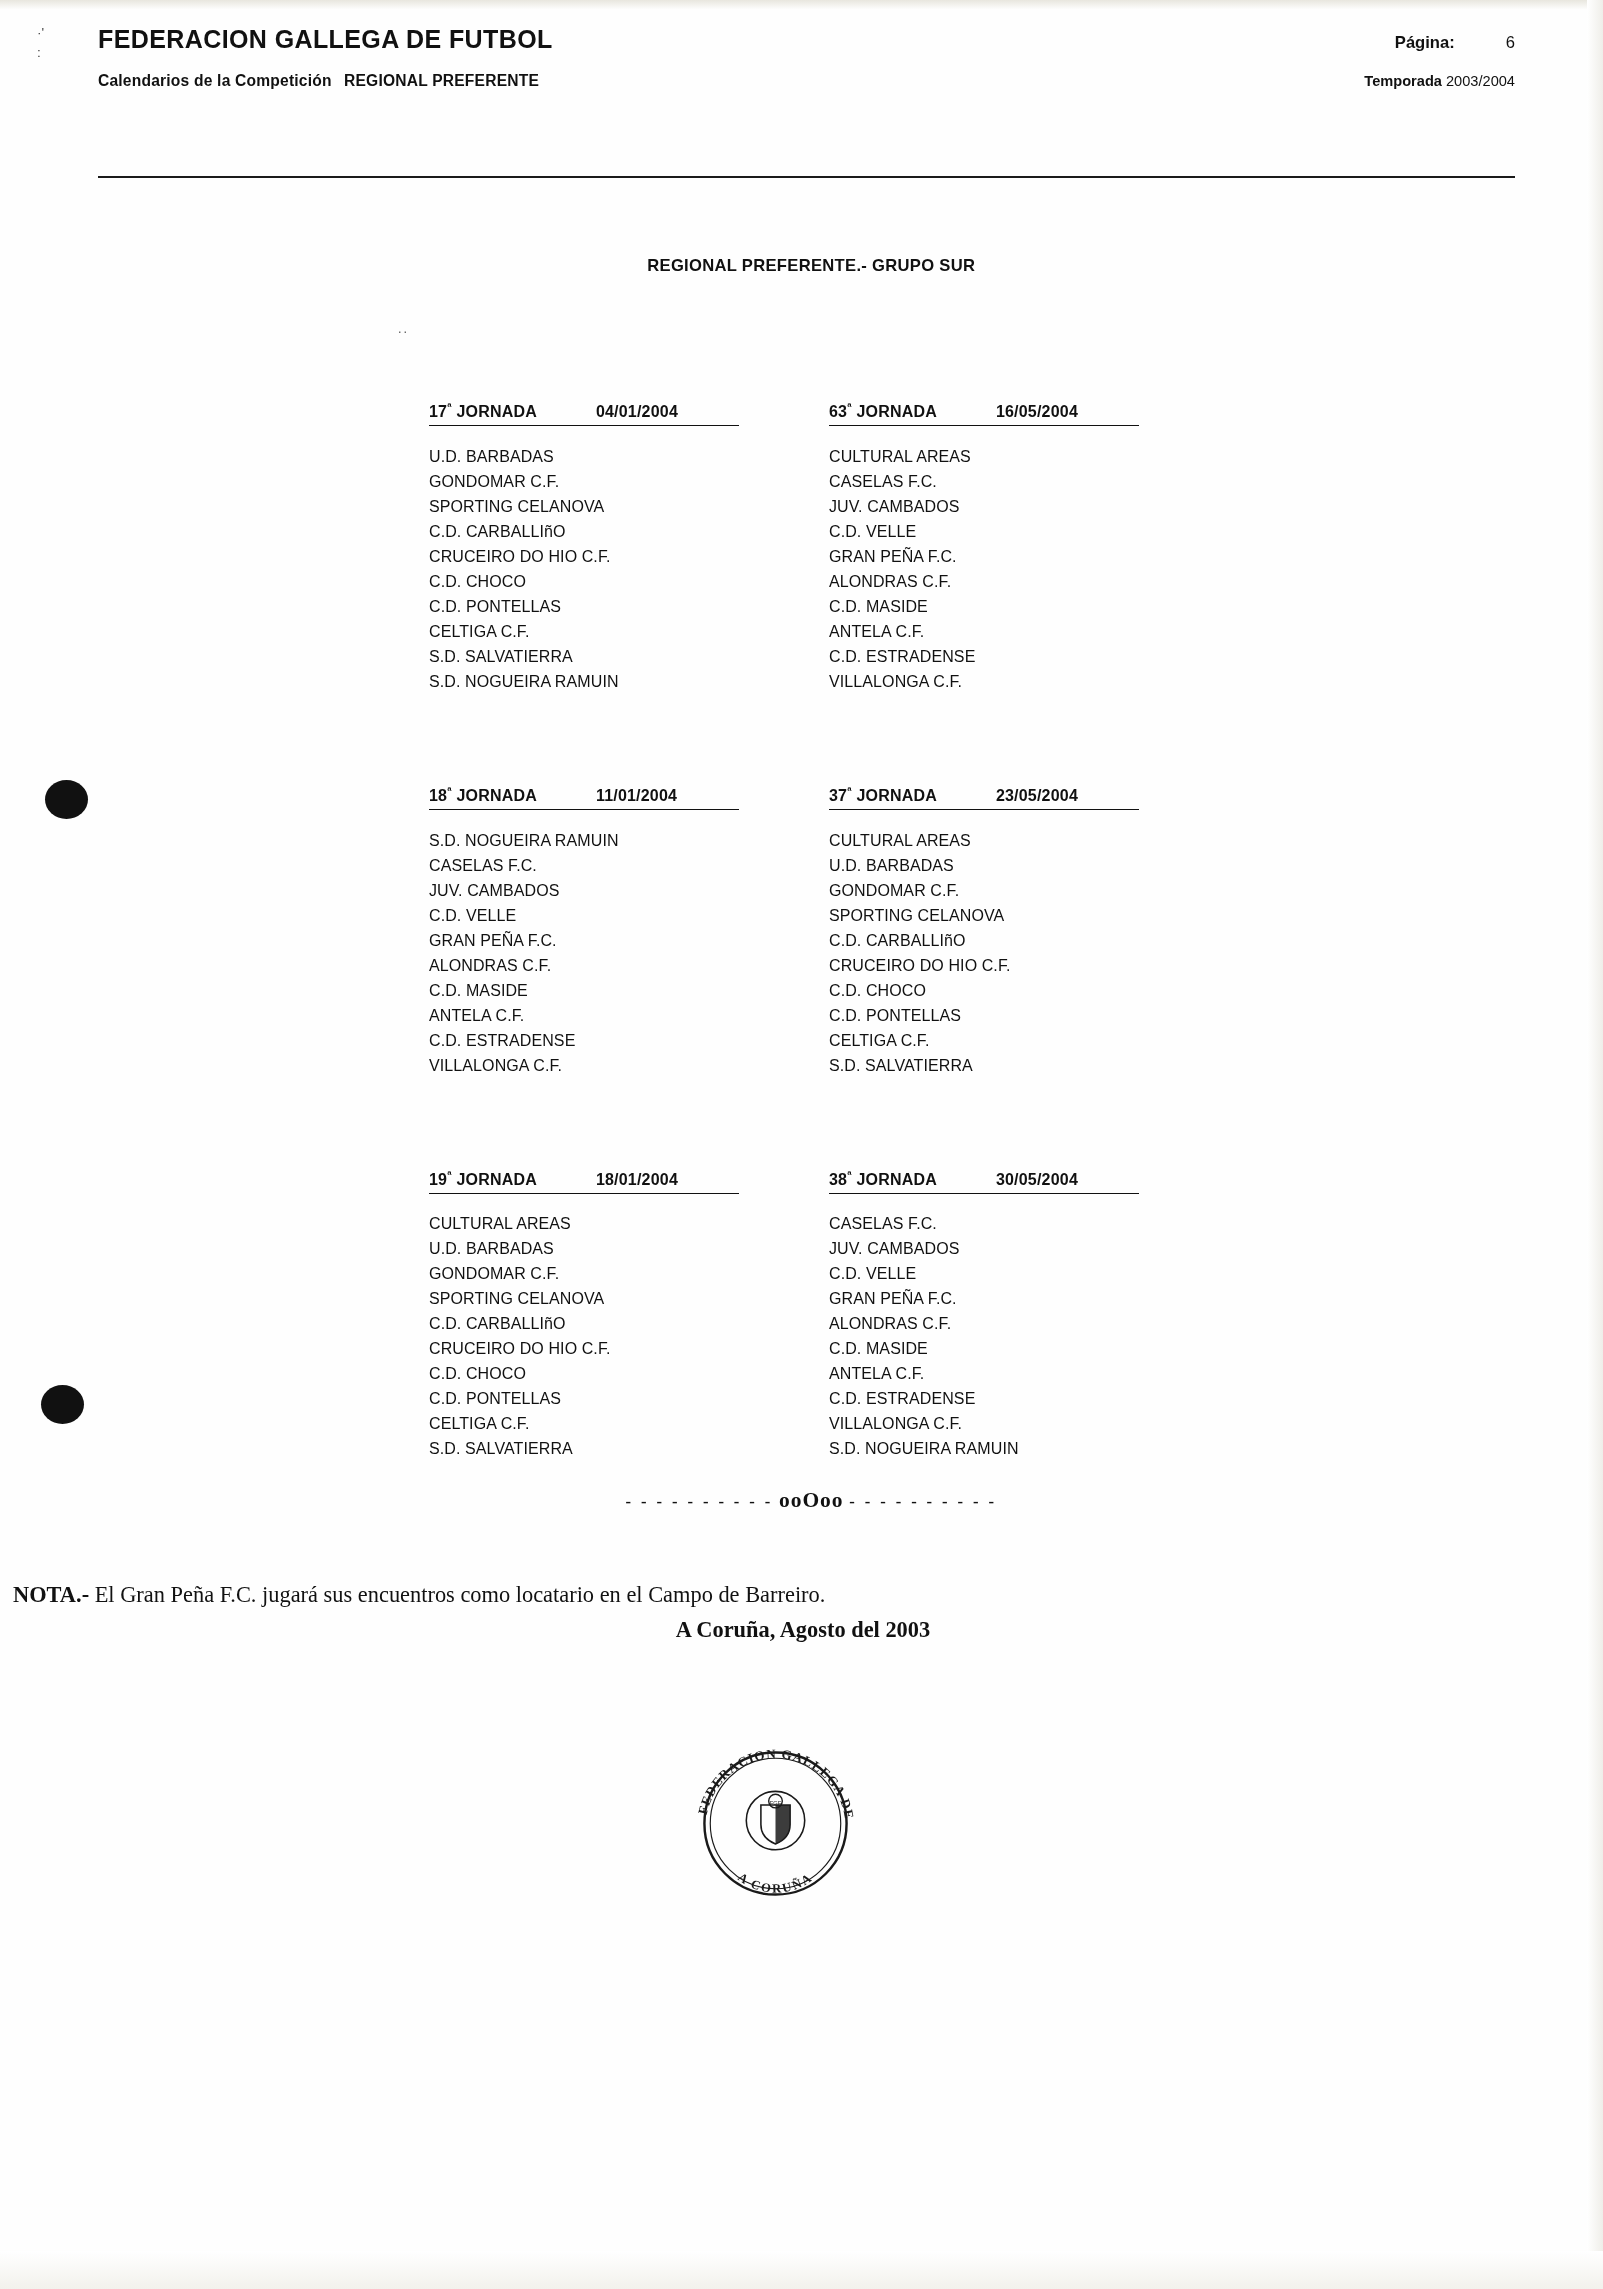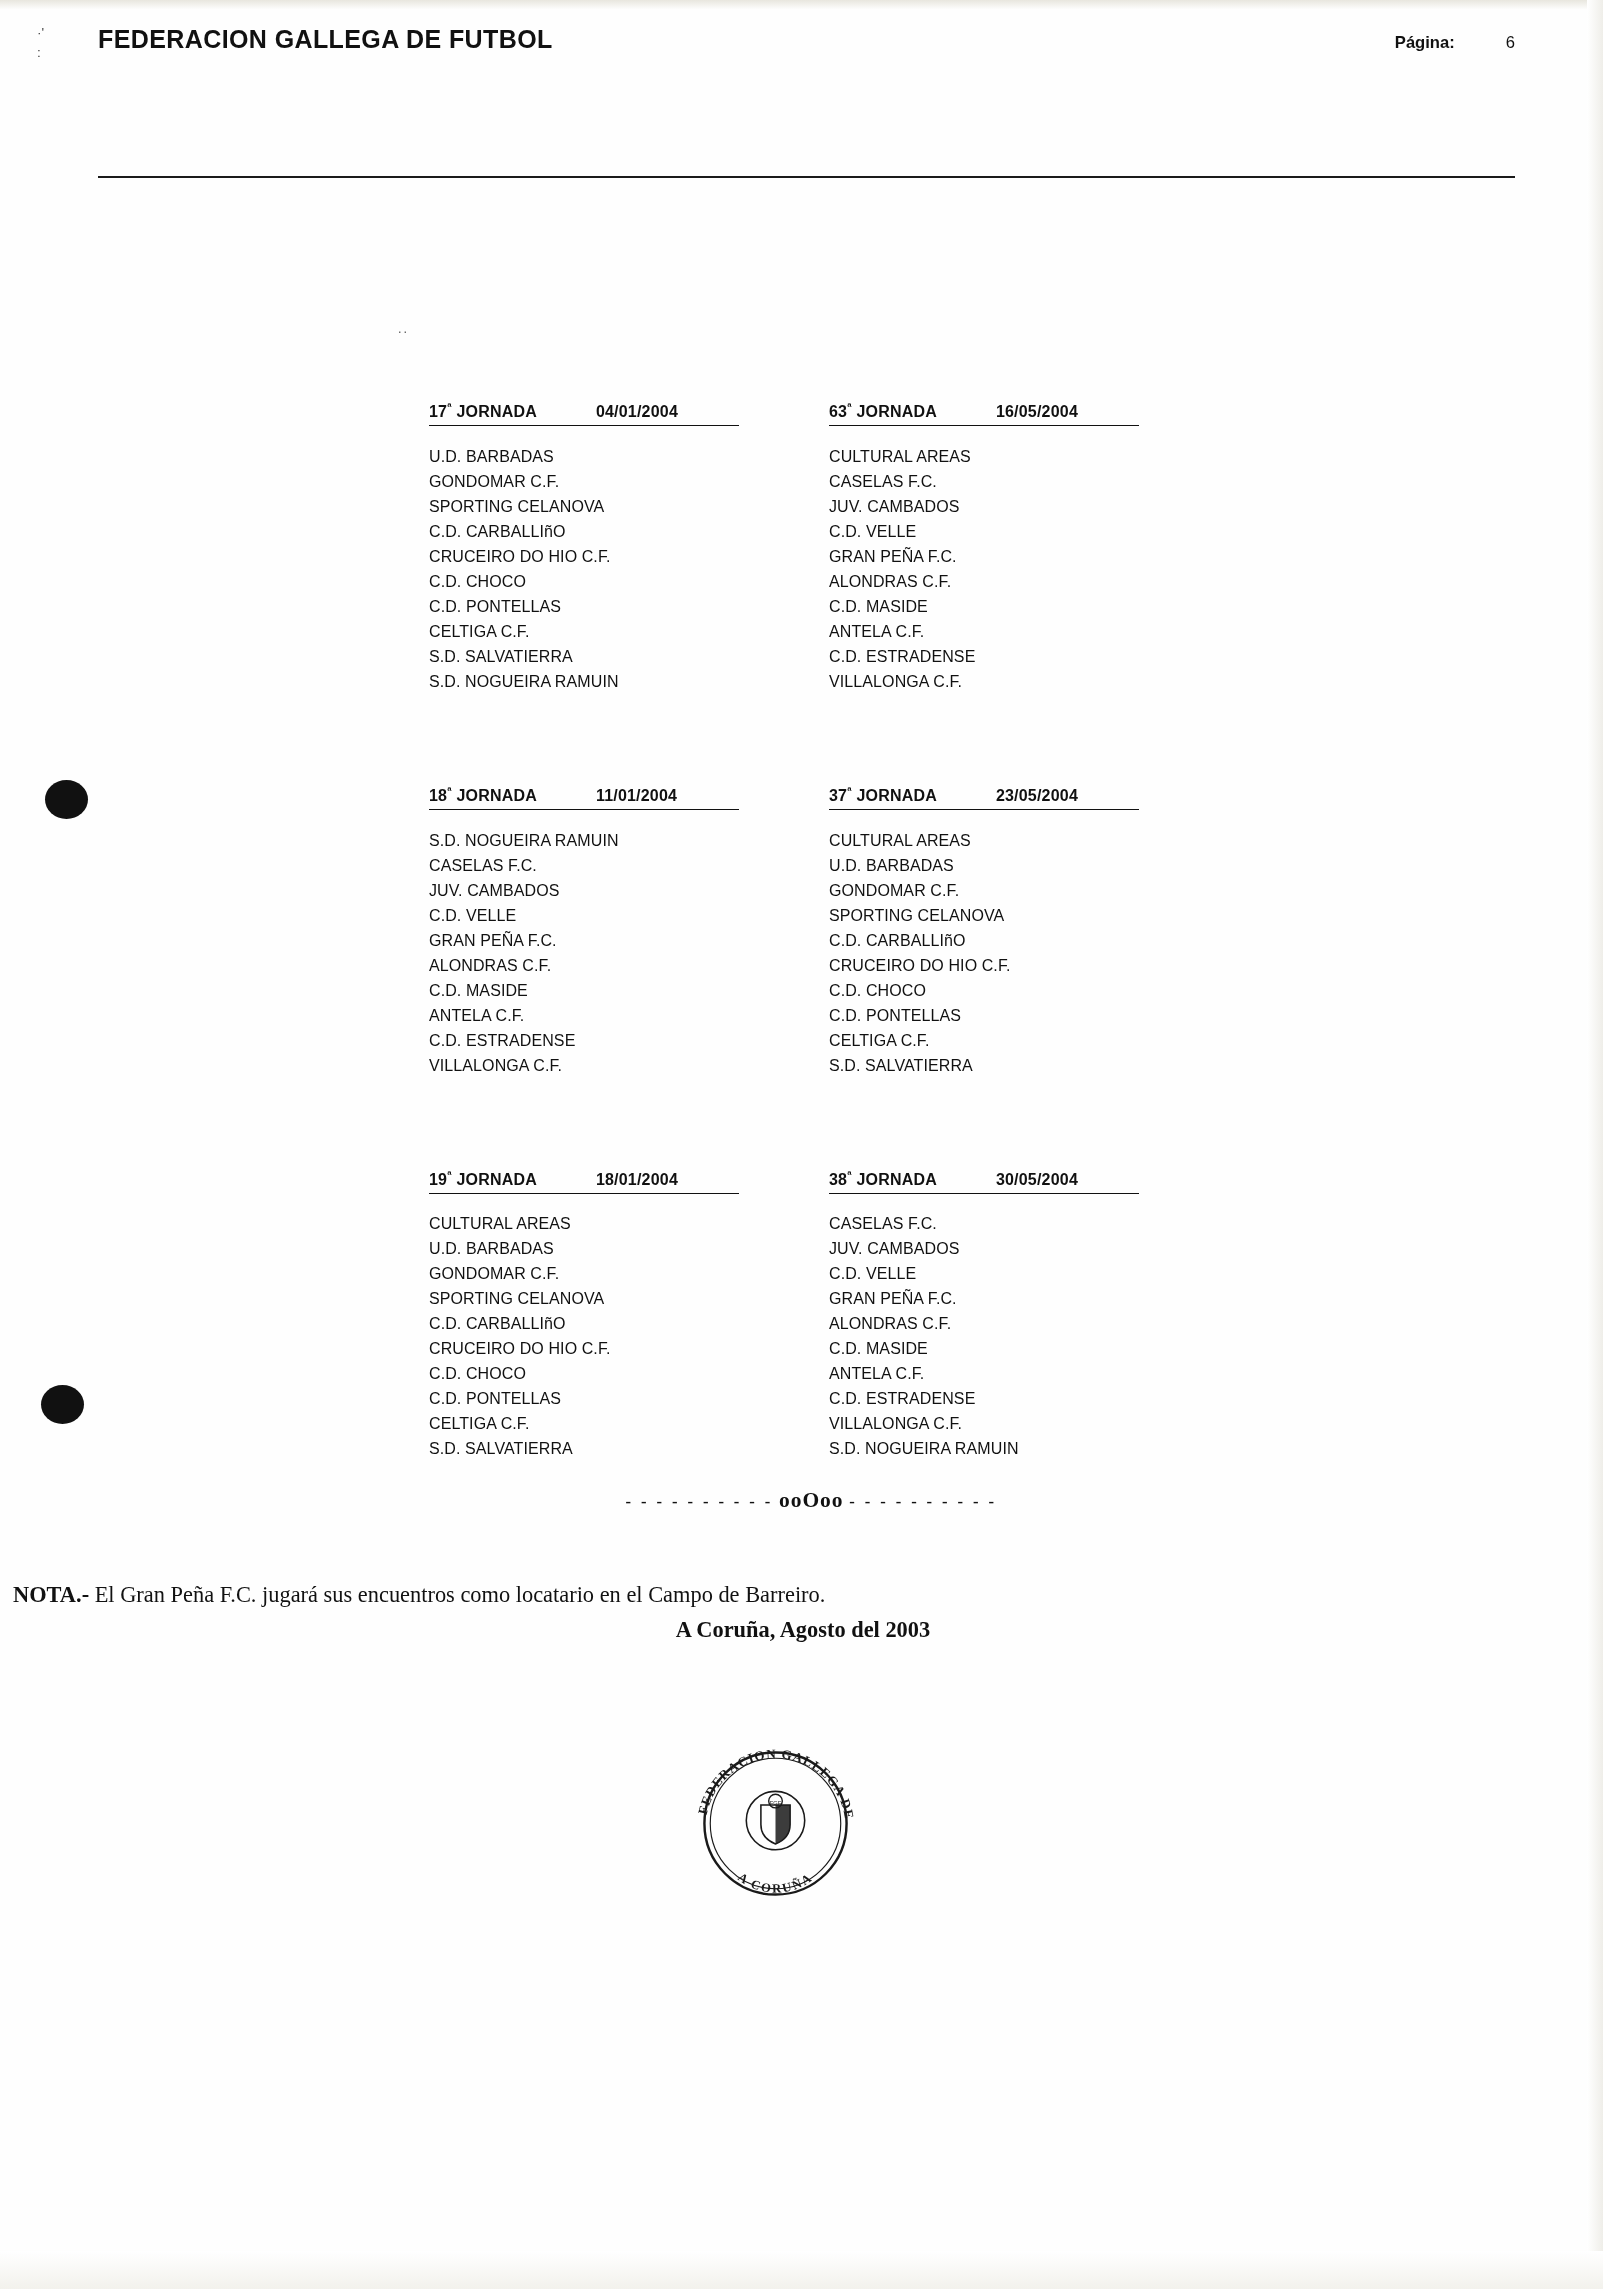--- a/index.html
+++ b/index.html
@@ -243,24 +243,35 @@
   </div>
 
   <div class="header">
     <div class="header-row1">
       <div class="fed-title">FEDERACION GALLEGA DE FUTBOL</div>
       <div class="pagina-wrap">
         <span>Página:</span>
         <span class="pagina-num">6</span>
       </div>
     </div>
+    <div class="header-row2">
+      <div class="cal-line">
+        <span>Calendarios de la Competición</span>
+        <span class="comp">REGIONAL PREFERENTE</span>
+      </div>
+      <div class="temporada">
+        <span>Temporada</span>
+        <span class="season">2003/2004</span>
+      </div>
+    </div>
   </div>
 
   <div class="hr-main"></div>
 
+  <div class="group-title">REGIONAL PREFERENTE.- GRUPO SUR</div>
 
   <div class="stray-dots">..</div>
 
   <div class="punch p1"></div>
   <div class="punch p2"></div>
 
   <div class="fixtures">
 
     <div class="block-row">
       <div class="jornada-block">

